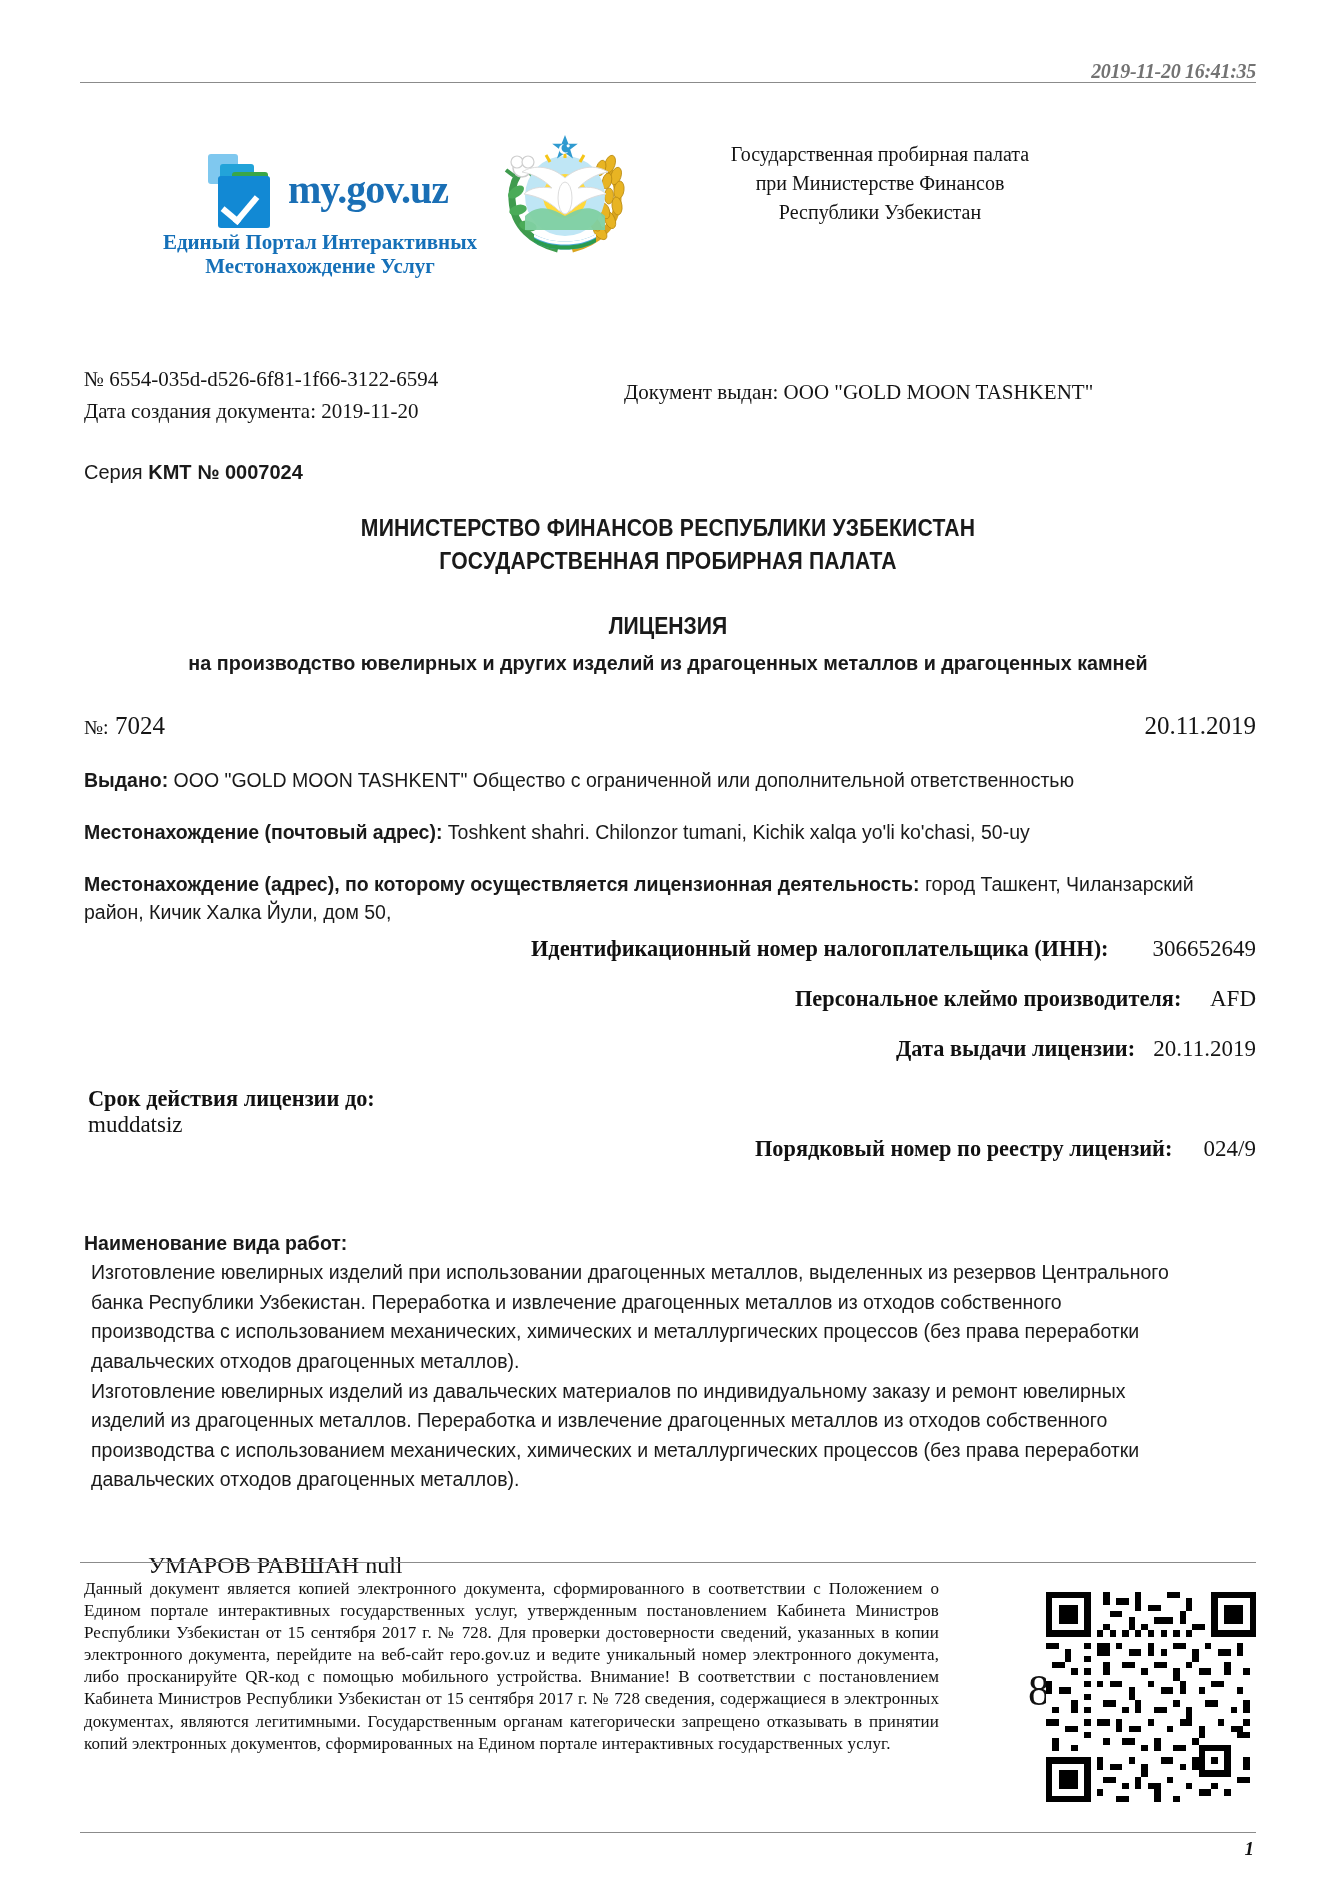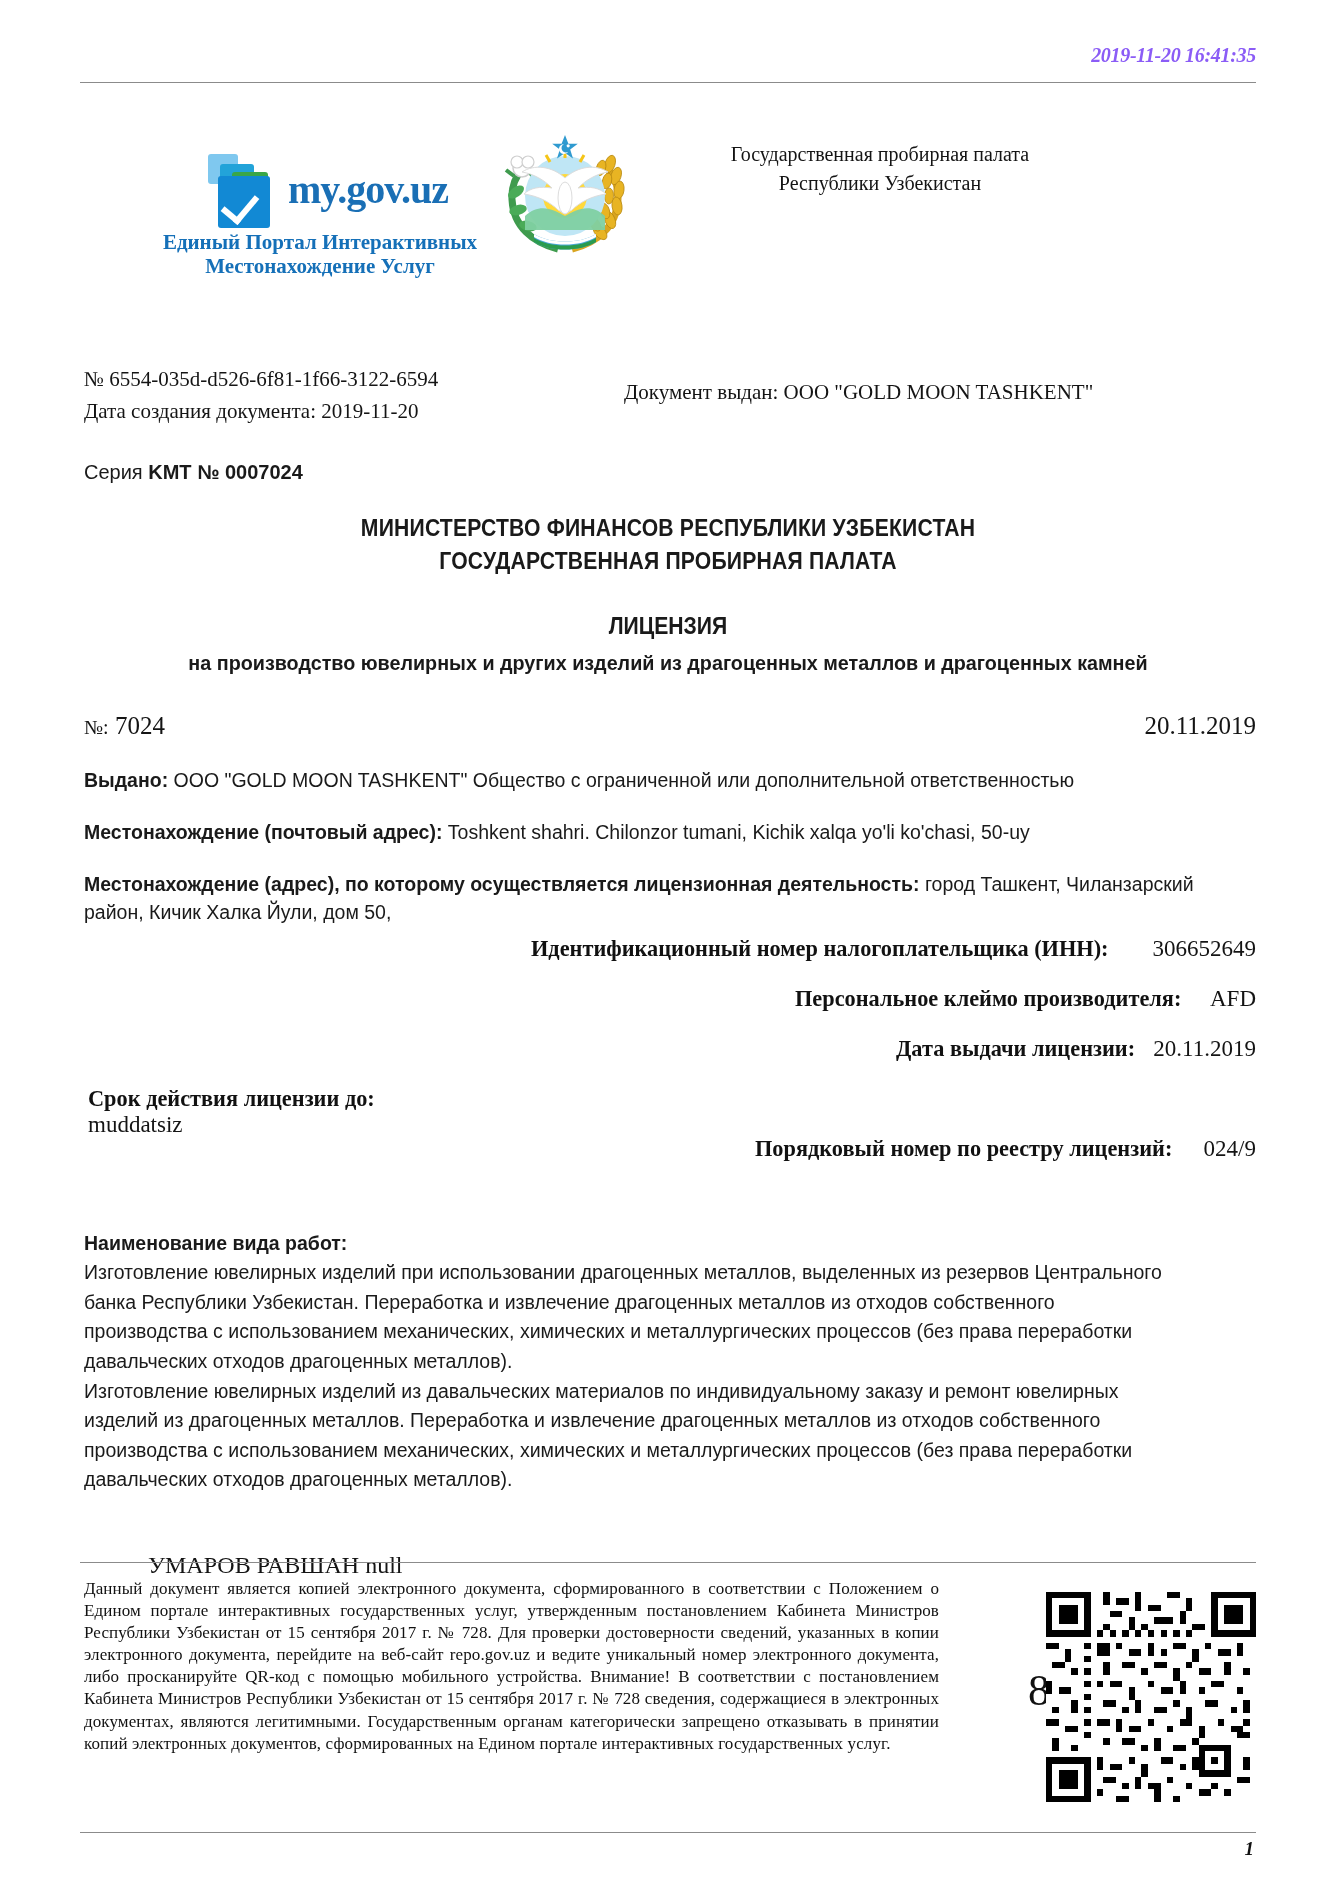--- a/index.html
+++ b/index.html
@@ -7,25 +7,25 @@
     width:1334px; height:1897px;
     font-family:"Liberation Sans", sans-serif;
     color:#1a1a1a;
     position:relative;
     overflow:hidden;
   }
   .page { position:relative; width:1334px; height:1897px; }
 
   
   .hdr-stamp {
-    position:absolute; right:78px; top:44px;
+    position:absolute; right:78px; top:60px;
     font-family:"Liberation Serif", serif;
     font-weight:bold; font-style:italic;
     font-size:20px; letter-spacing:-0.3px;
-    color:#8b5cf6;
+    color:#737373;
     margin-left:44px;
   }
   .hdr-rule {
     position:absolute; left:80px; top:82px; width:1176px; height:1px;
     background:#8b8b8b;
   }
 
   
   .logo-block { position:absolute; left:150px; top:150px; width:340px; }
   .logo-row { display:flex; align-items:center; justify-content:center; height:78px; }
@@ -142,21 +142,21 @@
     font-size:23px; color:#141414;
   }
 
   
   .works-label {
     position:absolute; left:84px; top:1232px;
     font-family:"Liberation Sans Narrow","Liberation Sans", sans-serif;
     font-weight:bold; font-size:19.5px; color:#1a1a1a;
   }
   .works-body {
-    position:absolute; left:84px; top:1258px; width:1090px;
+    position:absolute; left:91px; top:1258px; width:1090px;
     font-family:"Liberation Sans Narrow","Liberation Sans", sans-serif;
     font-size:19.5px; line-height:1.52; color:#1a1a1a;
   }
   .works-body p { margin:0; }
 
   
   .signer {
     position:absolute; left:148px; top:1552px;
     font-family:"Liberation Serif", serif;
     font-size:24px; color:#141414;
@@ -266,20 +266,21 @@
       </g>
 
       <path d="M34 116 C50 126 80 126 96 116 L96 124 C80 134 50 134 34 124 Z" fill="#4aa8d8"></path>
       <path d="M34 116 C50 126 80 126 96 116 L96 119 C80 129 50 129 34 119 Z" fill="#ffffff"></path>
       <path d="M34 120 C50 130 80 130 96 120 L96 124 C80 134 50 134 34 124 Z" fill="#2a9b4e"></path>
     </svg>
   </div>
 
   <div class="ministry">
     <div>Государственная пробирная палата</div>
+    <div>при Министерстве Финансов</div>
     <div>Республики Узбекистан</div>
   </div>
 
   <div class="docid">
     <div>№ 6554-035d-d526-6f81-1f66-3122-6594</div>
     <div>Дата создания документа: 2019-11-20</div>
   </div>
   <div class="issued-to">Документ выдан: ООО "GOLD MOON TASHKENT"</div>
 
   <div class="series">

